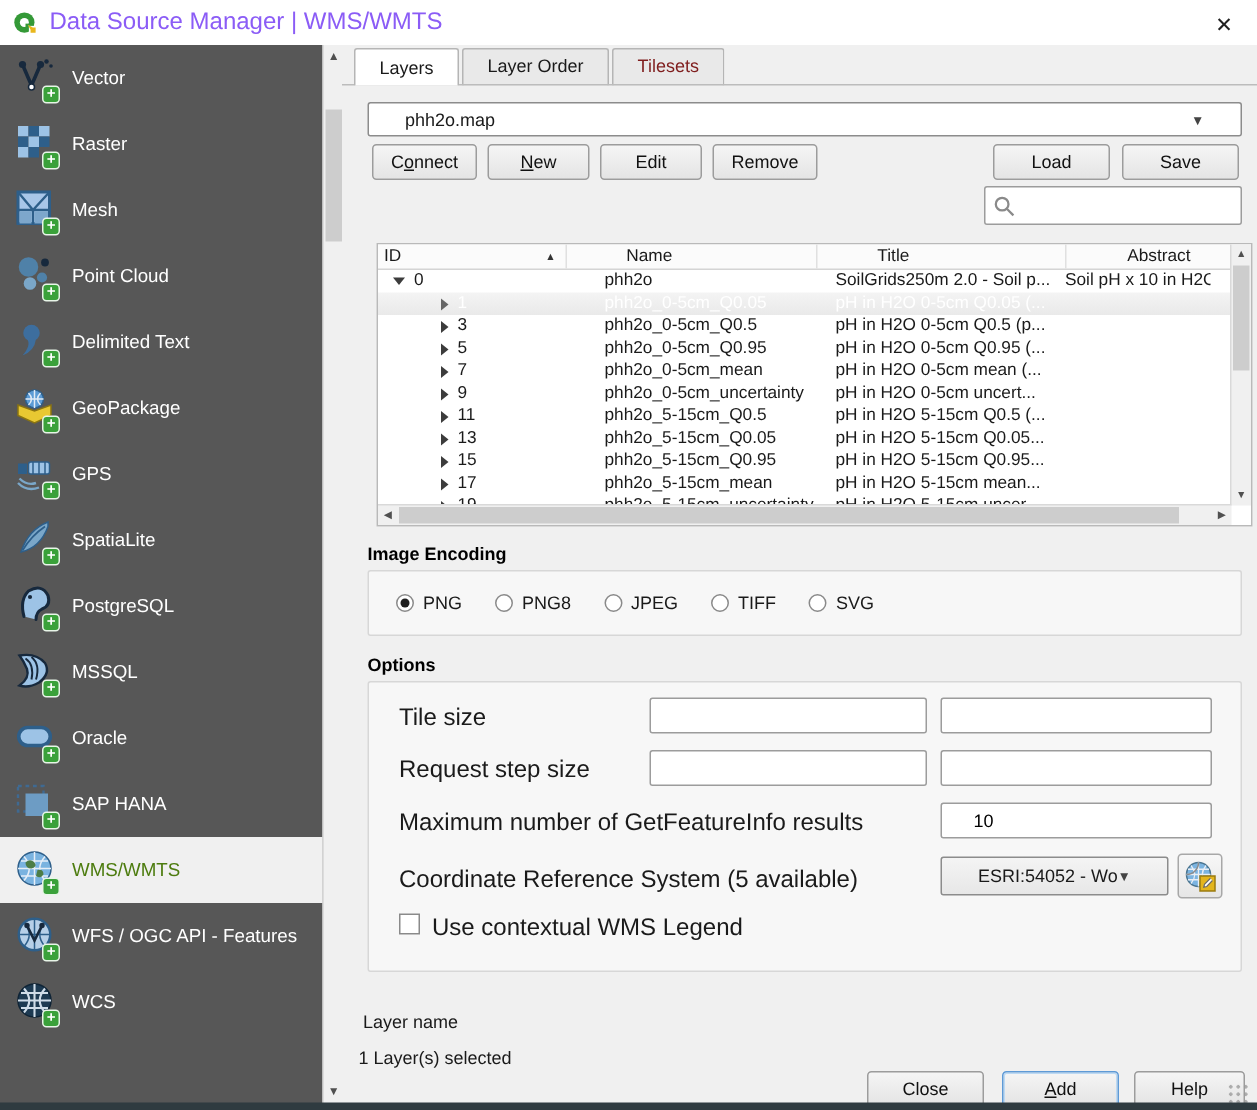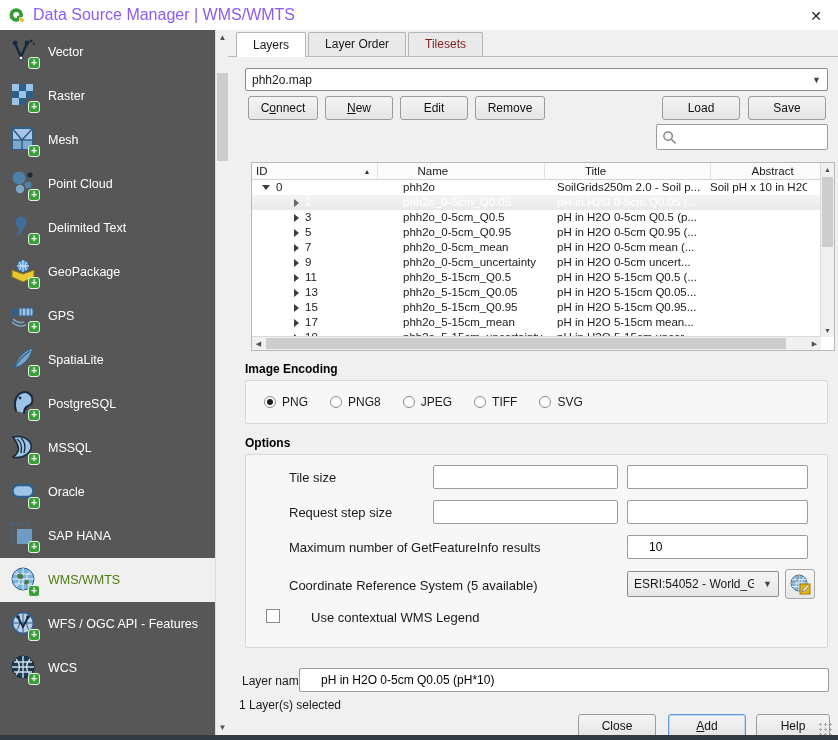--- a/index.html
+++ b/index.html
@@ -33,21 +33,21 @@
   
   .content { position:absolute; left:228px; top:30px; width:610px; height:710px; background:#f0f0f0; }
 
   .tabs { position:absolute; left:8px; top:2px; height:25px; display:flex; }
   .tab { padding:4px 16px 3px 16px; border:1px solid #b5b5b5; border-bottom:none; background:#e9e9e9; margin-right:2px; font-size:12px; border-radius:2px 2px 0 0; cursor:pointer; }
   .tab.active { background:#ffffff; position:relative; z-index:2; padding-top:5px; }
   .tab.disabled { color:#7f1d1d; cursor:default; }
   .tabline { position:absolute; left:0; top:26px; width:610px; height:1px; background:#bcbcbc; }
 
   
-  .combo { position:absolute; display:flex; align-items:center; background:#fff; border:1px solid #8c8c8c; border-radius:2px; padding:0 6px; }
+  .combo { position:absolute; display:flex; align-items:center; background:#fff; border:1px solid #8c8c8c; border-radius:2px; padding:0 24px; }
   .combo .caret { margin-left:auto; color:#444; font-size:9px; }
   .combo .caret::before { content:"▼"; }
   .conn-combo { left:17px; top:38px; width:583px; height:23px; }
 
   
   .btn { position:absolute; height:24px; background:linear-gradient(#f5f5f5,#e4e4e4); border:1px solid #9c9c9c; border-radius:3px; font-size:12px; text-align:center; line-height:22px; cursor:pointer; font-family:"Liberation Sans",sans-serif; color:#111; }
   .btn .u { text-decoration:underline; }
   .btn-connect { left:20px;  top:66px; width:70px; }
   .btn-new     { left:97px;  top:66px; width:68px; }
   .btn-edit    { left:172px; top:66px; width:68px; }
@@ -91,21 +91,21 @@
   
   .grp-label { position:absolute; left:17px; font-weight:bold; font-size:12px; color:#000; }
   .grp-box { position:absolute; left:17px; width:583px; background:#f7f7f7; border:1px solid #d7d7d7; border-radius:2px; }
   .ie-label { top:332px; }
   .ie-box { top:350px; height:44px; display:flex; align-items:center; padding-left:18px; gap:22px; }
   .radio-opt { display:flex; align-items:center; gap:6px; cursor:pointer; }
   .radio { width:12px; height:12px; border:1px solid #8a8a8a; border-radius:50%; background:#fff; }
   .radio.checked::after { content:""; display:block; width:6px; height:6px; border-radius:50%; background:#1f1f1f; margin:2px; }
   .opt-label { top:406px; }
   .opt-box { top:424px; height:194px; }
-  .opt-row { position:absolute; font-size:13px;margin-left:23px; }
+  .opt-row { position:absolute; font-size:16px; }
   .field { position:absolute; background:#fff; border:1px solid #9c9c9c; border-radius:2px; height:24px; font-size:12px; padding:0 21px; font-family:"Liberation Sans",sans-serif; outline:none; }
   .crs-combo { background:linear-gradient(#f4f4f4,#e7e7e7); height:26px; font-size:12px; }
   .crs-btn { position:absolute; width:30px; height:30px; background:linear-gradient(#f7f7f7,#e6e6e6); border:1px solid #a8a8a8; border-radius:3px; display:flex; align-items:center; justify-content:center; cursor:pointer; }
   .checkbox { position:absolute; width:14px; height:14px; background:#fff; border:1px solid #8a8a8a; }
 
   
   .lname-label { position:absolute; left:14px; top:644px; font-size:12px; }
   .lname-input { left:71px; top:638px; width:530px; }
   .status { position:absolute; left:11px; top:668px; font-size:12px; }
   .fbtn { top:684px; height:24px; }
@@ -540,21 +540,20 @@
             <rect x="11" y="11" width="10" height="10" fill="#e3b51d" stroke="#9a7b10"></rect>
             <path d="M18 12.5 L14 16.5 L13.5 18.5 L15.5 18 L19.3 14" fill="#fff" stroke="#6b6b6b" stroke-width="0.8"></path>
           </svg>
       </div>
 
       <span class="checkbox" style="left:20px; top:154px;"></span>
       <span class="opt-row" style="left:42px; top:155px;">Use contextual WMS Legend</span>
     </div>
 
     <span class="lname-label">Layer name</span>
-    <input class="field lname-input" value="pH in H2O 0-5cm Q0.05 (pH*10)" style="">
     <span class="status">1 Layer(s) selected</span>
 
     <button class="btn fbtn btn-close">Close</button>
     <button class="btn fbtn btn-add"><span></span><span class="u">A</span><span>dd</span></button>
     <button class="btn fbtn btn-help">Help</button>
     <span class="grip"></span>
   </div>
 
   <div class="bottom-strip"></div>
 </div>

